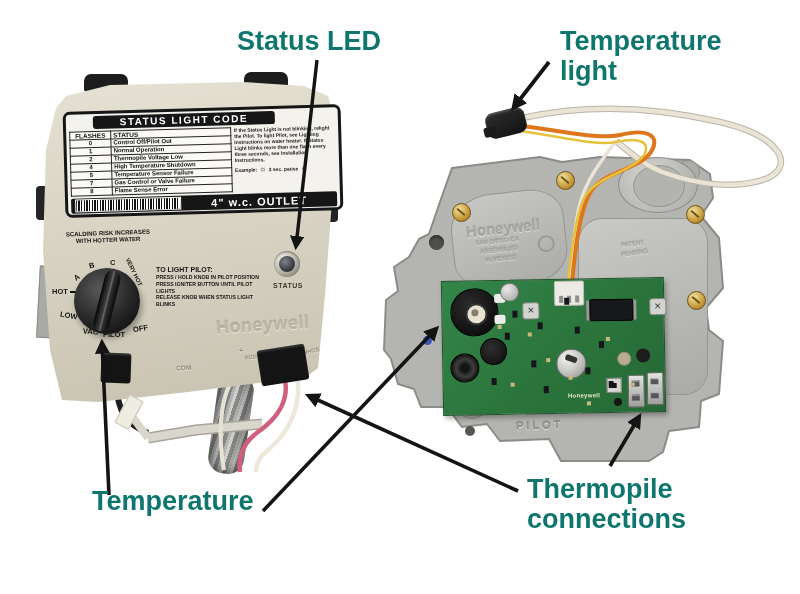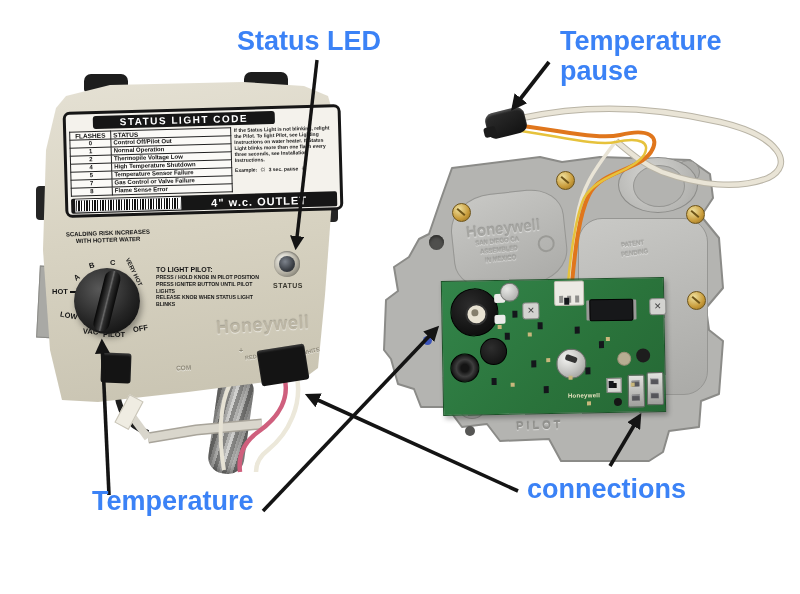--- a/index.html
+++ b/index.html
@@ -1,20 +1,20 @@
 <!DOCTYPE html>
 <html><head>
 <meta charset="utf-8">
 <style>
   html,body{margin:0;padding:0;background:#fff;}
   .stage{position:relative;width:800px;height:594px;background:#fff;overflow:hidden;
          font-family:"Liberation Sans",sans-serif;}
   .abs{position:absolute;}
   
-  .callout{position:absolute;font-weight:bold;font-size:27px;line-height:30px;color:#3b82f6;z-index:7;white-space:nowrap;}
+  .callout{position:absolute;font-weight:bold;font-size:27px;line-height:30px;color:#0f766e;z-index:7;white-space:nowrap;}
   
   .gv-body{left:38px;top:80px;width:300px;height:330px;z-index:2;
     background:linear-gradient(172deg,#e5e1d4 0%,#d8d3c2 45%,#c7c2b0 100%);
     clip-path:polygon(28px 16px,72px 5px,205px 2px,266px 6px,290px 16px,297px 40px,294px 120px,287px 215px,280px 288px,268px 297px,150px 312px,60px 322px,24px 320px,12px 270px,5px 170px,8px 70px,18px 28px);}
   .clip{background:#1d1d1d;border-radius:7px 7px 3px 3px;z-index:1;}
   .side-tab{background:#242424;border-radius:4px;z-index:1;}
   .metal-tab{left:38px;top:266px;width:16px;height:70px;background:#a9a9a5;border:1px solid #8c8c88;transform:rotate(3deg);z-index:1;}
   
   .sticker{left:64px;top:108px;width:278px;height:106px;z-index:3;background:#f4f2ec;
     border:3px solid #161616;border-radius:7px;transform:rotate(-1.6deg);box-sizing:border-box;padding:2px 3px;}
@@ -289,22 +289,23 @@
     <path d="M 549,62 L 514,107" stroke="#141414" stroke-width="3.8" fill="none" marker-end="url(#arrow)"></path>
     <path d="M 109,495 L 102,343" stroke="#141414" stroke-width="3.6" fill="none" marker-end="url(#arrow)"></path>
     <path d="M 263,511 L 436,329" stroke="#141414" stroke-width="3.6" fill="none" marker-end="url(#arrow)"></path>
     <path d="M 518,491 L 309,396" stroke="#141414" stroke-width="3.6" fill="none" marker-end="url(#arrow)"></path>
     <path d="M 610,466 L 639,417" stroke="#141414" stroke-width="3.6" fill="none" marker-end="url(#arrow)"></path>
   </svg>
 
   <div class="callout" style="left:237px;top:26px;">Status LED</div>
   <div class="callout" style="left:560px;top:26px;">
     <div>Temperature</div>
-    <div>pause</div>
+    <div>light</div>
   </div>
   <div class="callout" style="left:92px;top:485px;line-height:33px;">
     <div>Temperature</div>
   </div>
   <div class="callout" style="left:527px;top:474px;">
+    <div>Thermopile</div>
     <div>connections</div>
   </div>
 
 </div>
 
 </body></html>

